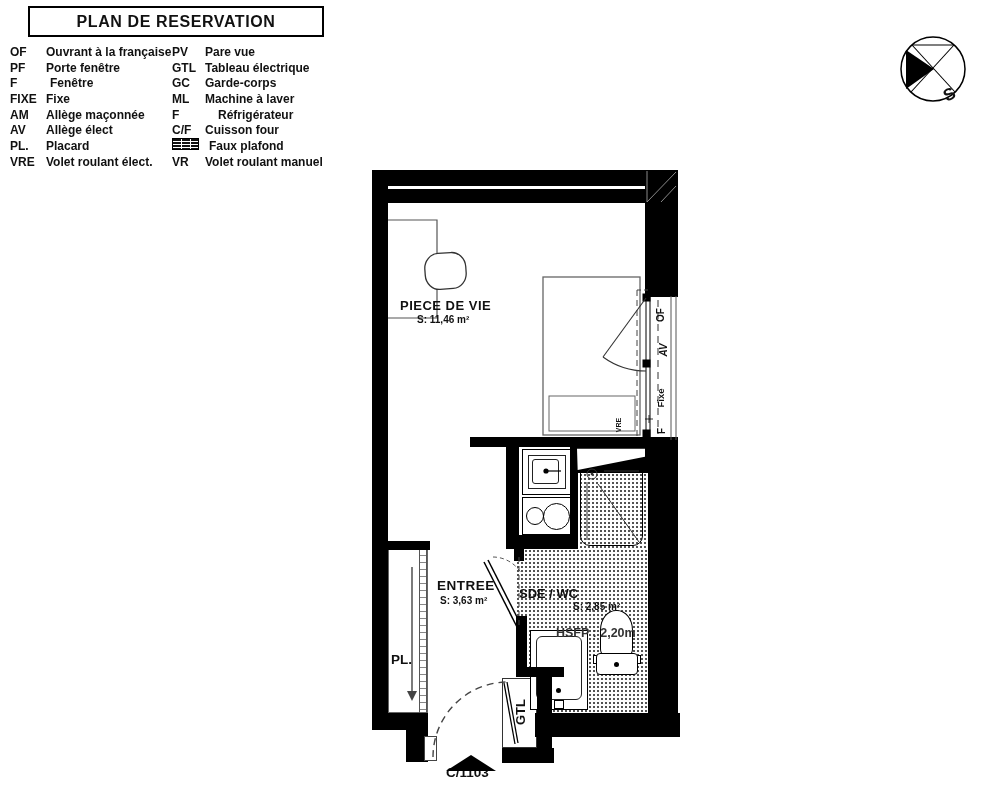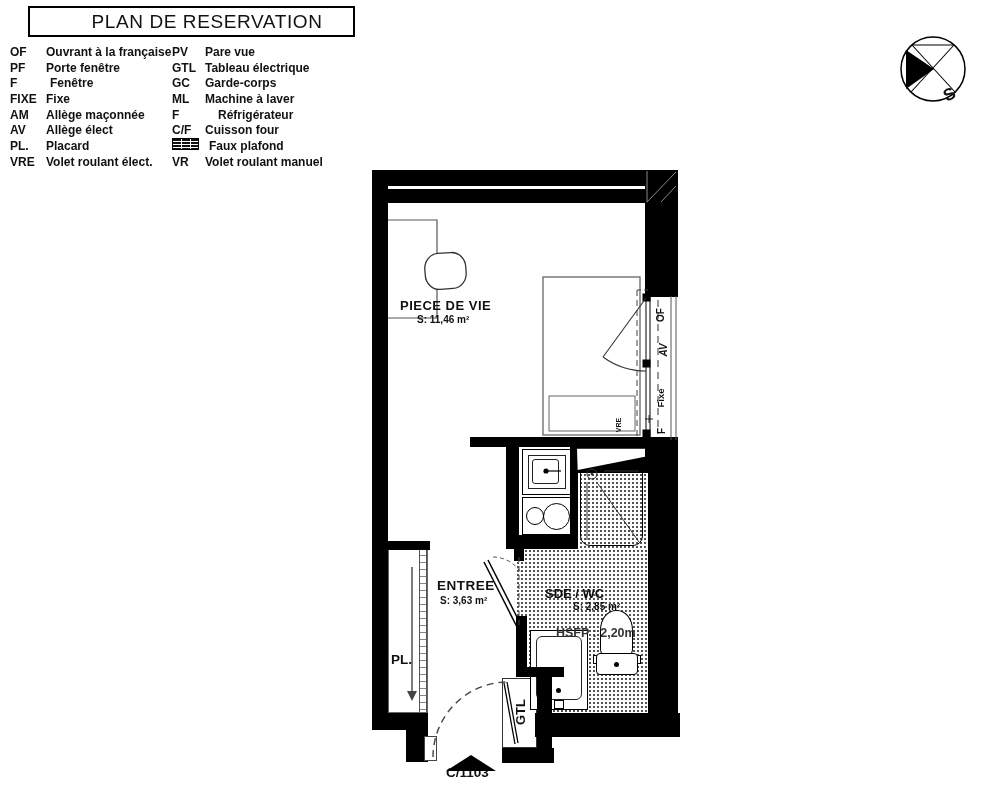--- a/index.html
+++ b/index.html
@@ -10,22 +10,22 @@
   .whitebox{position:absolute;background:#fff;z-index:2;}
   .dots{position:absolute;z-index:1;background-color:#fefefe;
         background-image:radial-gradient(circle,#4a4a4a 0.7px,transparent 0.85px);
         background-size:4px 4px;}
   .furn{position:absolute;box-sizing:border-box;z-index:2;}
   .txt{position:absolute;white-space:nowrap;z-index:5;font-weight:700;}
   .rot{display:flex;align-items:center;justify-content:center;transform:rotate(-90deg);}
   svg.overlay{position:absolute;left:0;top:0;z-index:4;pointer-events:none;}
   
   #title-box{position:absolute;left:28px;top:6px;width:292px;height:27px;border:2px solid #000;
-             display:flex;align-items:center;justify-content:center;font-size:19px;font-weight:400;
-             letter-spacing:0.6px;z-index:5;padding-left:31px;}
+             display:flex;align-items:center;justify-content:center;font-size:16px;font-weight:700;
+             letter-spacing:0.6px;z-index:5;}
   .lcol{position:absolute;top:44px;z-index:5;}
   .lrow{display:flex;height:15.7px;align-items:center;font-size:12px;font-weight:700;}
   .labbr{flex:0 0 36px;}
   .lcol2 .labbr{flex:0 0 33px;}
   .llabel{white-space:nowrap;text-align:right;}
   .swatch{display:inline-block;width:27px;height:12px;border:1px solid #000;box-sizing:border-box;
           background-image:repeating-linear-gradient(90deg,transparent 0 8px,#fff 8px 9px),
                            repeating-linear-gradient(180deg,#111 0 2px,#fff 2px 3px);}
   
   #wedge-block{position:absolute;left:575px;top:443px;width:75px;height:30px;background:#000;z-index:3;}
@@ -245,21 +245,21 @@
       <polygon points="407,691 417,691 412,701" fill="#444" stroke="none"></polygon>
     </g>
   </svg>
 
   <div class="txt" style="left:400px;top:298px;font-size:13px;letter-spacing:0.5px;">PIECE DE VIE</div>
   <div class="txt" style="left:417px;top:314px;font-size:10px;font-weight:600;">S: 11,46 m²</div>
 
   <div class="txt" style="left:437px;top:578px;font-size:13.5px;letter-spacing:0.5px;">ENTREE</div>
   <div class="txt" style="left:440px;top:595px;font-size:10px;font-weight:600;">S: 3,63 m²</div>
 
-  <div class="txt" style="left:545px;top:586px;font-size:13px;">SDE / WC</div>
+  <div class="txt" style="left:519px;top:586px;font-size:13px;">SDE / WC</div>
   <div class="txt" style="left:549px;top:601px;font-size:10px;font-weight:600;padding-left:24px;">S: 2,85 m²</div>
 
   <div class="txt" style="left:556px;top:626px;font-size:12.5px;color:#333;">HSFP : 2,20m</div>
 
   <div class="txt" style="left:391px;top:652px;font-size:13.5px;">PL.</div>
   <div class="txt" style="left:446px;top:765px;font-size:13.5px;">C/1103</div>
 
   <div class="txt rot" style="left:503px;top:697px;width:33px;height:30px;font-size:13px;">GTL</div>
   <div class="txt rot" style="left:606px;top:418px;width:24px;height:14px;font-size:7px;font-weight:600;">VRE</div>
 

